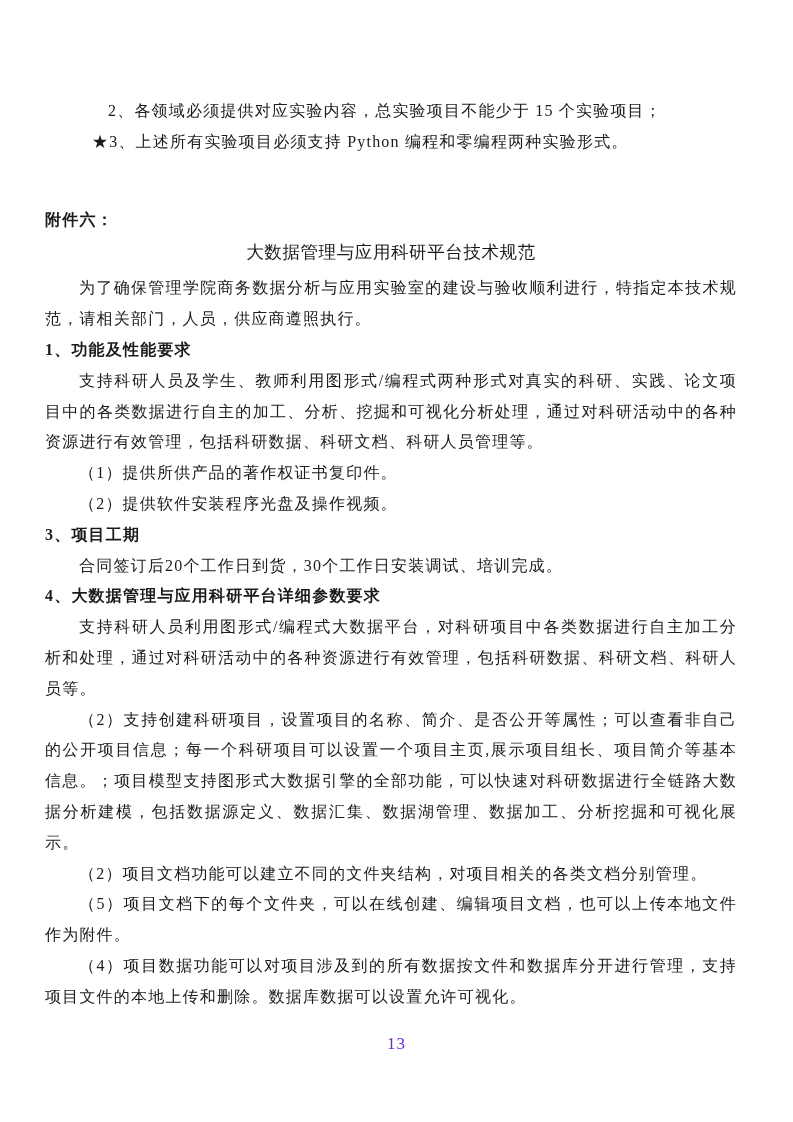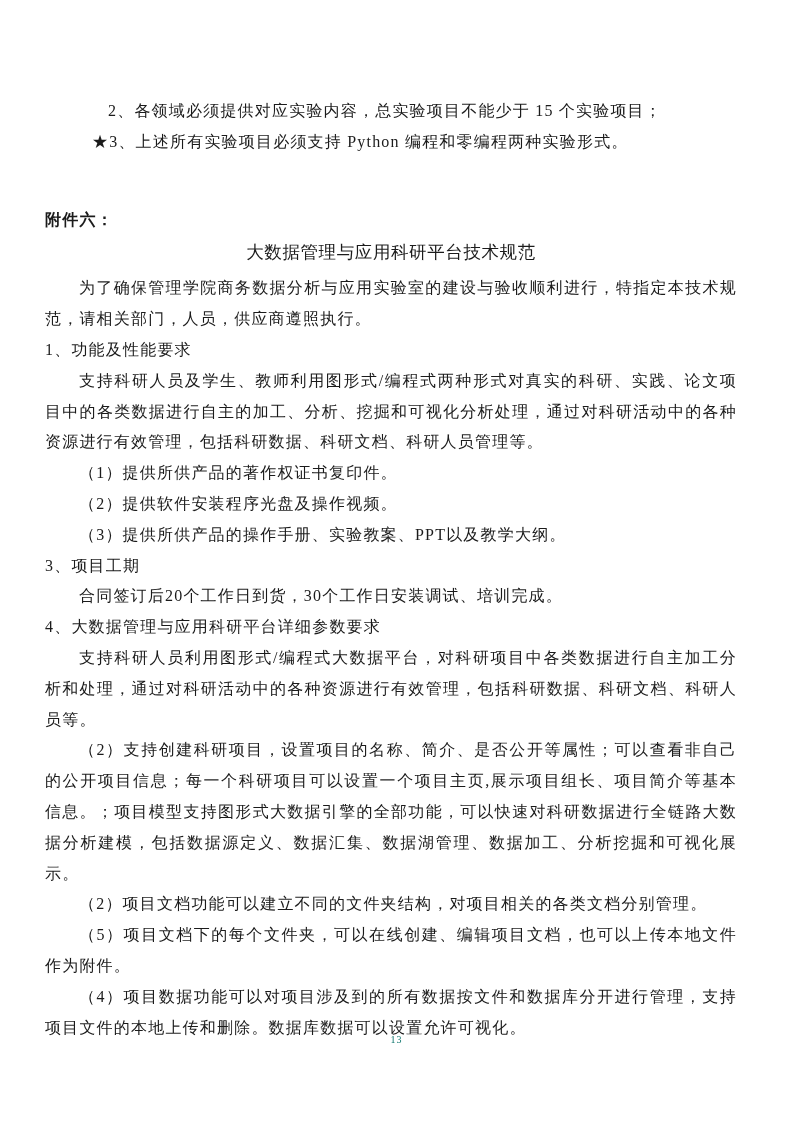--- a/index.html
+++ b/index.html
@@ -45,56 +45,55 @@
   .doc-title {
     font-weight: normal;
     text-align: center !important;
     font-size: 17.5px !important;
     line-height: 34px !important;
     margin-bottom: 4px !important;
     letter-spacing: 0.6px !important;
     text-indent: 0 !important;
   }
   .heading {
-    font-weight: normal;
+    font-weight: bold;
     text-align: left;
   }
   .para {
     text-indent: 34px;
   }
   .page-num {
     position: absolute;
     left: 0;
     right: 0;
     top: 1034px;
     text-align: center;
-    font-size: 10px;
+    font-size: 17px;
     letter-spacing: 1px;
-    color: #0f766e;
+    color: #6d28d9;
   }
 </style>
 </head>
 <body>
 
 <div class="page">
 
   <p class="item-2">2、各领域必须提供对应实验内容，总实验项目不能少于 15 个实验项目；</p>
   <p class="item-star">★3、上述所有实验项目必须支持 Python 编程和零编程两种实验形式。</p>
 
   <p class="attach">附件六：</p>
   <p class="doc-title">大数据管理与应用科研平台技术规范</p>
 
   <p class="para">为了确保管理学院商务数据分析与应用实验室的建设与验收顺利进行，特指定本技术规范，请相关部门，人员，供应商遵照执行。</p>
 
   <p class="heading">1、功能及性能要求</p>
   <p class="para">支持科研人员及学生、教师利用图形式/编程式两种形式对真实的科研、实践、论文项目中的各类数据进行自主的加工、分析、挖掘和可视化分析处理，通过对科研活动中的各种资源进行有效管理，包括科研数据、科研文档、科研人员管理等。</p>
 
   <p class="para">（1）提供所供产品的著作权证书复印件。</p>
   <p class="para">（2）提供软件安装程序光盘及操作视频。</p>
-  <p class="para">（3）提供所供产品的操作手册、实验教案、PPT以及教学大纲。</p>
 
   <p class="heading">3、项目工期</p>
   <p class="para">合同签订后20个工作日到货，30个工作日安装调试、培训完成。</p>
 
   <p class="heading">4、大数据管理与应用科研平台详细参数要求</p>
   <p class="para">支持科研人员利用图形式/编程式大数据平台，对科研项目中各类数据进行自主加工分析和处理，通过对科研活动中的各种资源进行有效管理，包括科研数据、科研文档、科研人员等。</p>
   <p class="para">（2）支持创建科研项目，设置项目的名称、简介、是否公开等属性；可以查看非自己的公开项目信息；每一个科研项目可以设置一个项目主页,展示项目组长、项目简介等基本信息。；项目模型支持图形式大数据引擎的全部功能，可以快速对科研数据进行全链路大数据分析建模，包括数据源定义、数据汇集、数据湖管理、数据加工、分析挖掘和可视化展示。</p>
   <p class="para">（2）项目文档功能可以建立不同的文件夹结构，对项目相关的各类文档分别管理。</p>
   <p class="para">（5）项目文档下的每个文件夹，可以在线创建、编辑项目文档，也可以上传本地文件作为附件。</p>
   <p class="para">（4）项目数据功能可以对项目涉及到的所有数据按文件和数据库分开进行管理，支持项目文件的本地上传和删除。数据库数据可以设置允许可视化。</p>

